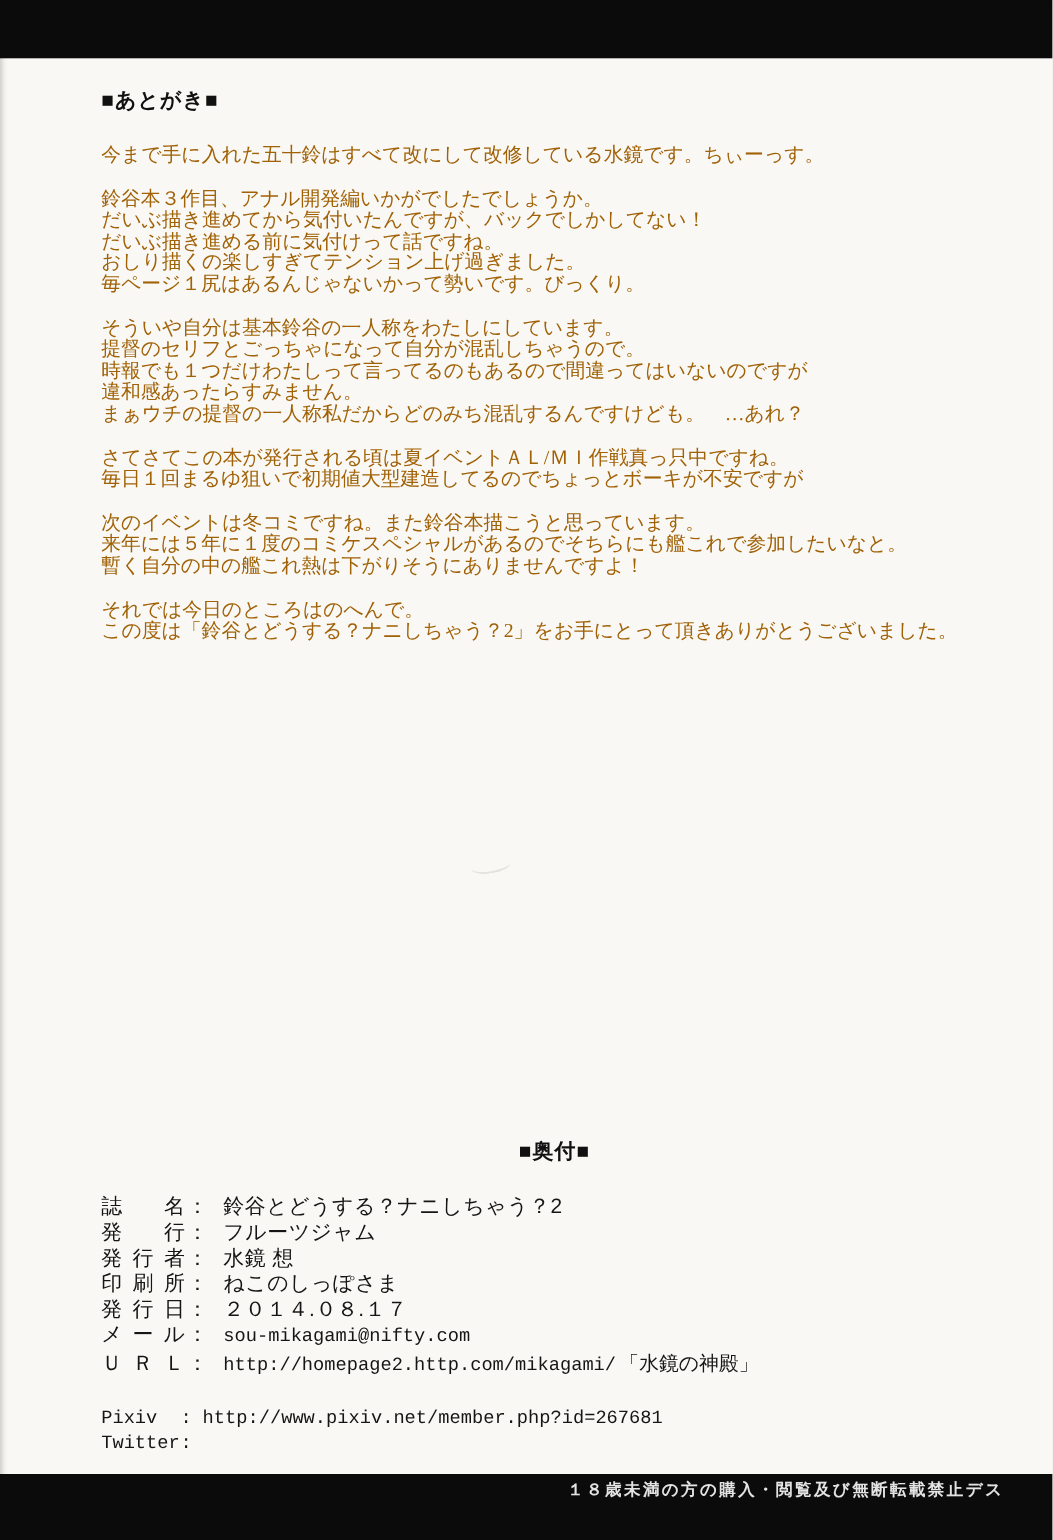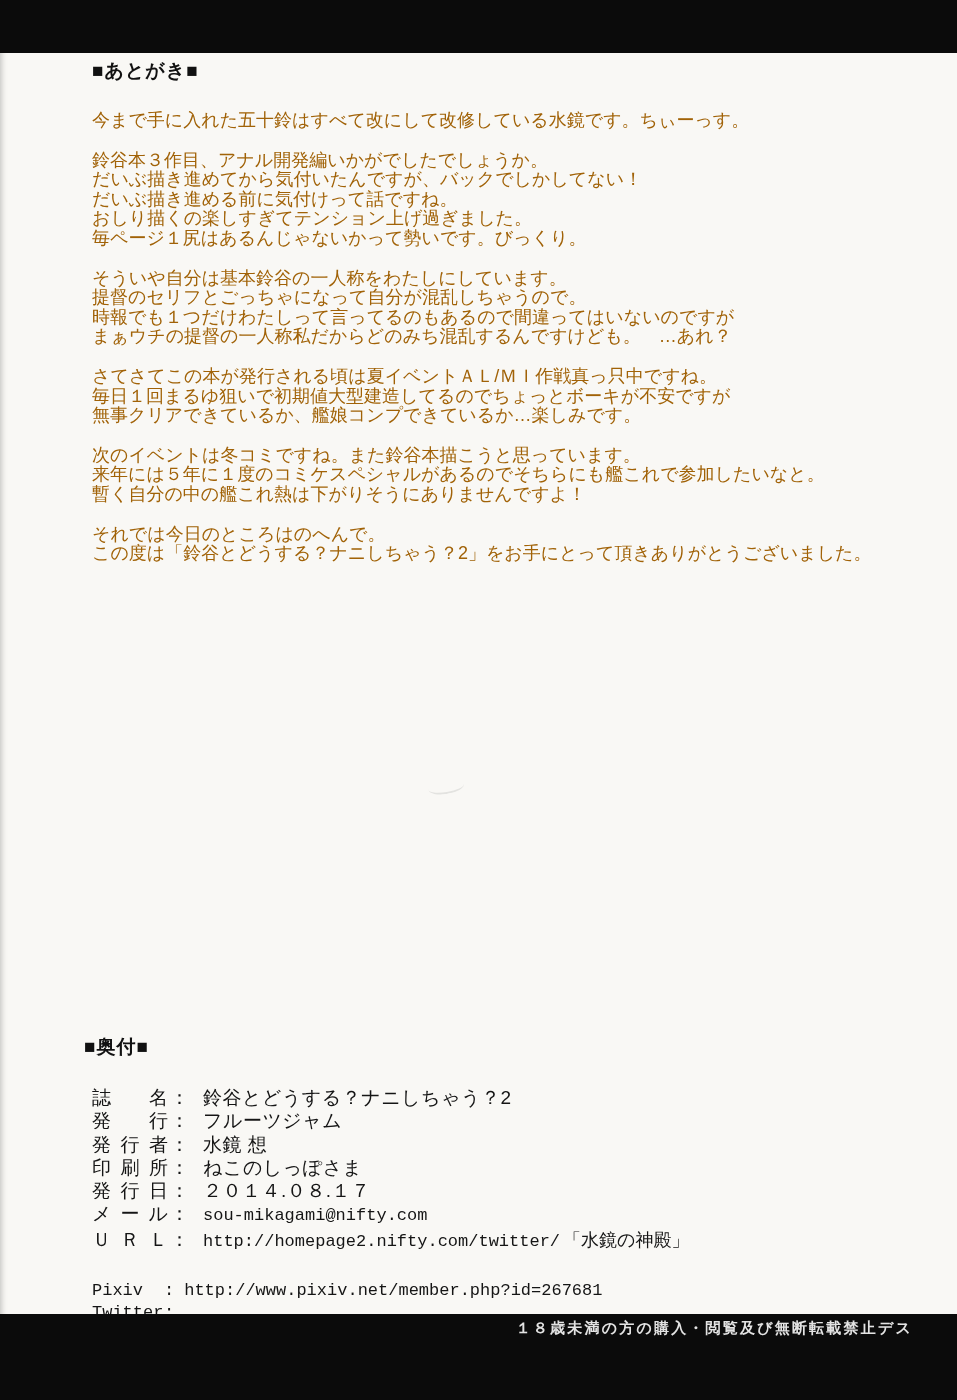--- a/index.html
+++ b/index.html
@@ -19,22 +19,23 @@
     color: #151515;
   }
   .topbar {
     position: absolute;
     left: 0; top: 0;
     width: 100%; height: 53px;
     background: #0b0b0b;
   }
   .afterword {
     position: absolute;
-    left: 92px; top: 58px;
+    left: 92px; top: 78px;
     width: 840px;
+    font-family: Liberation Serif, serif;
   }
   .sec-heading {
     margin: 0 0 27px 0;
     font-size: 19px;
     font-weight: 700;
     letter-spacing: 1px;
     color: #111;
   }
   .para { margin: 0 0 20px 0; }
   .para:last-child { margin-bottom: 0; }
@@ -43,21 +44,21 @@
     line-height: 19.6px;
     letter-spacing: 0;
     white-space: nowrap;
     color: #a16207;
   }
   .colophon {
     position: absolute;
     left: 84px; top: 1034px;
     width: 840px;
   }
-  .colophon .sec-heading { margin-bottom: 26px; }
+  .colophon .sec-heading { margin-bottom: 26px; text-align: center; }
   .crows { margin-left: 8px; }
   .crow {
     display: flex;
     align-items: baseline;
     line-height: 23.3px;
     font-size: 19px;
     white-space: nowrap;
   }
   .clabel {
     display: inline-block;
@@ -80,21 +81,21 @@
     line-height: 22px;
     font-family: "Liberation Mono", "DejaVu Sans Mono", monospace;
     font-size: 17px;
     white-space: nowrap;
   }
   .llabel { display: inline-block; width: 72px; }
   .lsep { margin-right: 10px; }
   .bottombar {
     position: absolute;
     left: 0; right: 0; bottom: 0;
-    height: 86px;
+    height: 60px;
     background: #0b0b0b;
   }
   .agewarning {
     padding: 5px 44px 0 0;
     text-align: right;
     color: #e3e3e3;
     font-size: 15px;
     font-weight: 700;
     letter-spacing: 2.2px;
   }
@@ -127,27 +128,27 @@
       <div class="ln">だいぶ描き進めてから気付いたんですが、バックでしかしてない！</div>
       <div class="ln">だいぶ描き進める前に気付けって話ですね。</div>
       <div class="ln">おしり描くの楽しすぎてテンション上げ過ぎました。</div>
       <div class="ln">毎ページ１尻はあるんじゃないかって勢いです。びっくり。</div>
     </div>
 
     <div class="para">
       <div class="ln">そういや自分は基本鈴谷の一人称をわたしにしています。</div>
       <div class="ln">提督のセリフとごっちゃになって自分が混乱しちゃうので。</div>
       <div class="ln">時報でも１つだけわたしって言ってるのもあるので間違ってはいないのですが</div>
+      <div class="ln">違和感あったらすみません。</div>
       <div class="ln">まぁウチの提督の一人称私だからどのみち混乱するんですけども。　…あれ？</div>
     </div>
 
     <div class="para">
       <div class="ln">さてさてこの本が発行される頃は夏イベントＡＬ/ＭＩ作戦真っ只中ですね。</div>
       <div class="ln">毎日１回まるゆ狙いで初期値大型建造してるのでちょっとボーキが不安ですが</div>
-      <div class="ln">無事クリアできているか、艦娘コンプできているか…楽しみです。</div>
     </div>
 
     <div class="para">
       <div class="ln">次のイベントは冬コミですね。また鈴谷本描こうと思っています。</div>
       <div class="ln">来年には５年に１度のコミケスペシャルがあるのでそちらにも艦これで参加したいなと。</div>
       <div class="ln">暫く自分の中の艦これ熱は下がりそうにありませんですよ！</div>
     </div>
 
     <div class="para">
       <div class="ln">それでは今日のところはのへんで。</div>
@@ -187,21 +188,21 @@
           <span class="cvalue">２０１４.０８.１７</span>
       </div>
       <div class="crow">
         <span class="clabel">メール</span>
           <span class="csep">：</span>
           <span class="cvalue mono-v">sou-mikagami@nifty.com</span>
       </div>
       <div class="crow">
         <span class="clabel">ＵＲＬ</span>
           <span class="csep">：</span>
-          <span class="cvalue mono-v">http://homepage2.nifty.com/twitter/</span>
+          <span class="cvalue mono-v">http://homepage2.http.com/mikagami/</span>
           <span class="cnote">「水鏡の神殿」</span>
       </div>
     </div>
 
     <div class="links">
       <div class="lrow">
         <span class="llabel">Pixiv</span>
           <span class="lsep">:</span>
           <span>http://www.pixiv.net/member.php?id=267681</span>
       </div>

